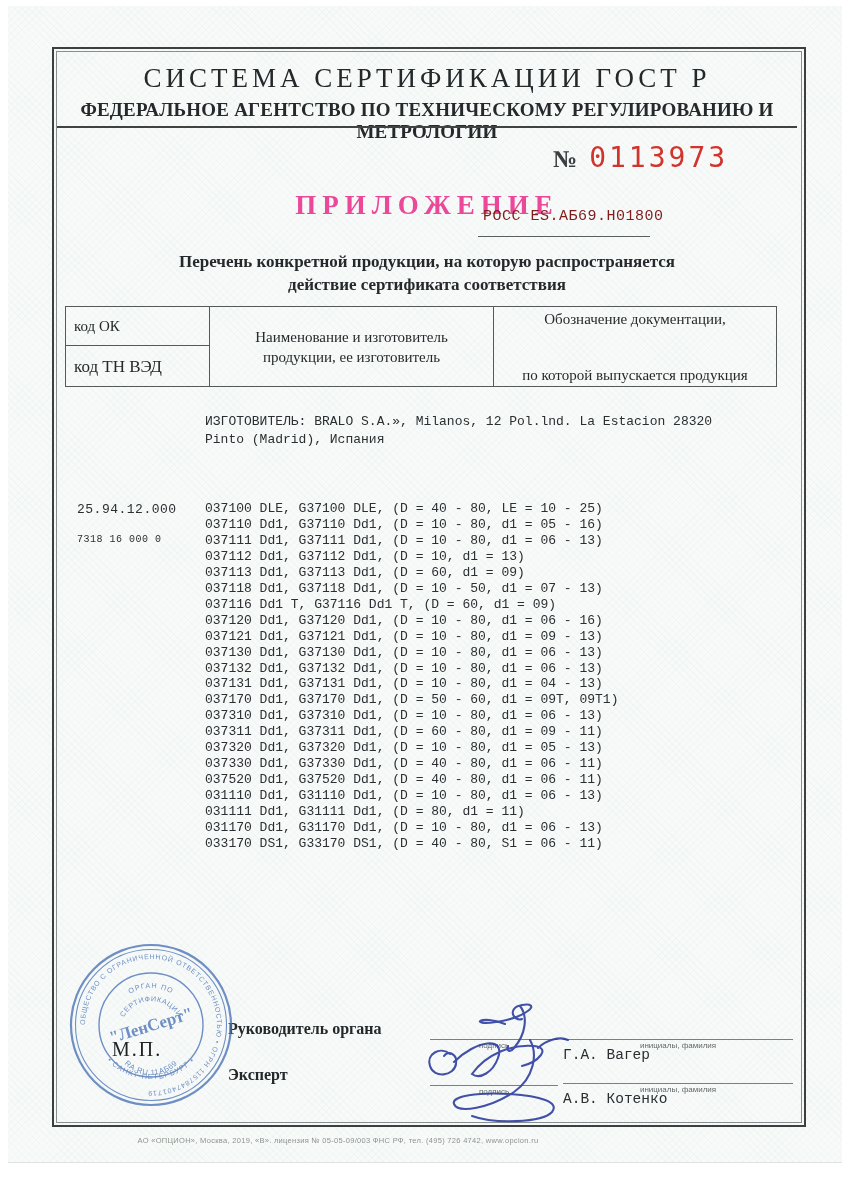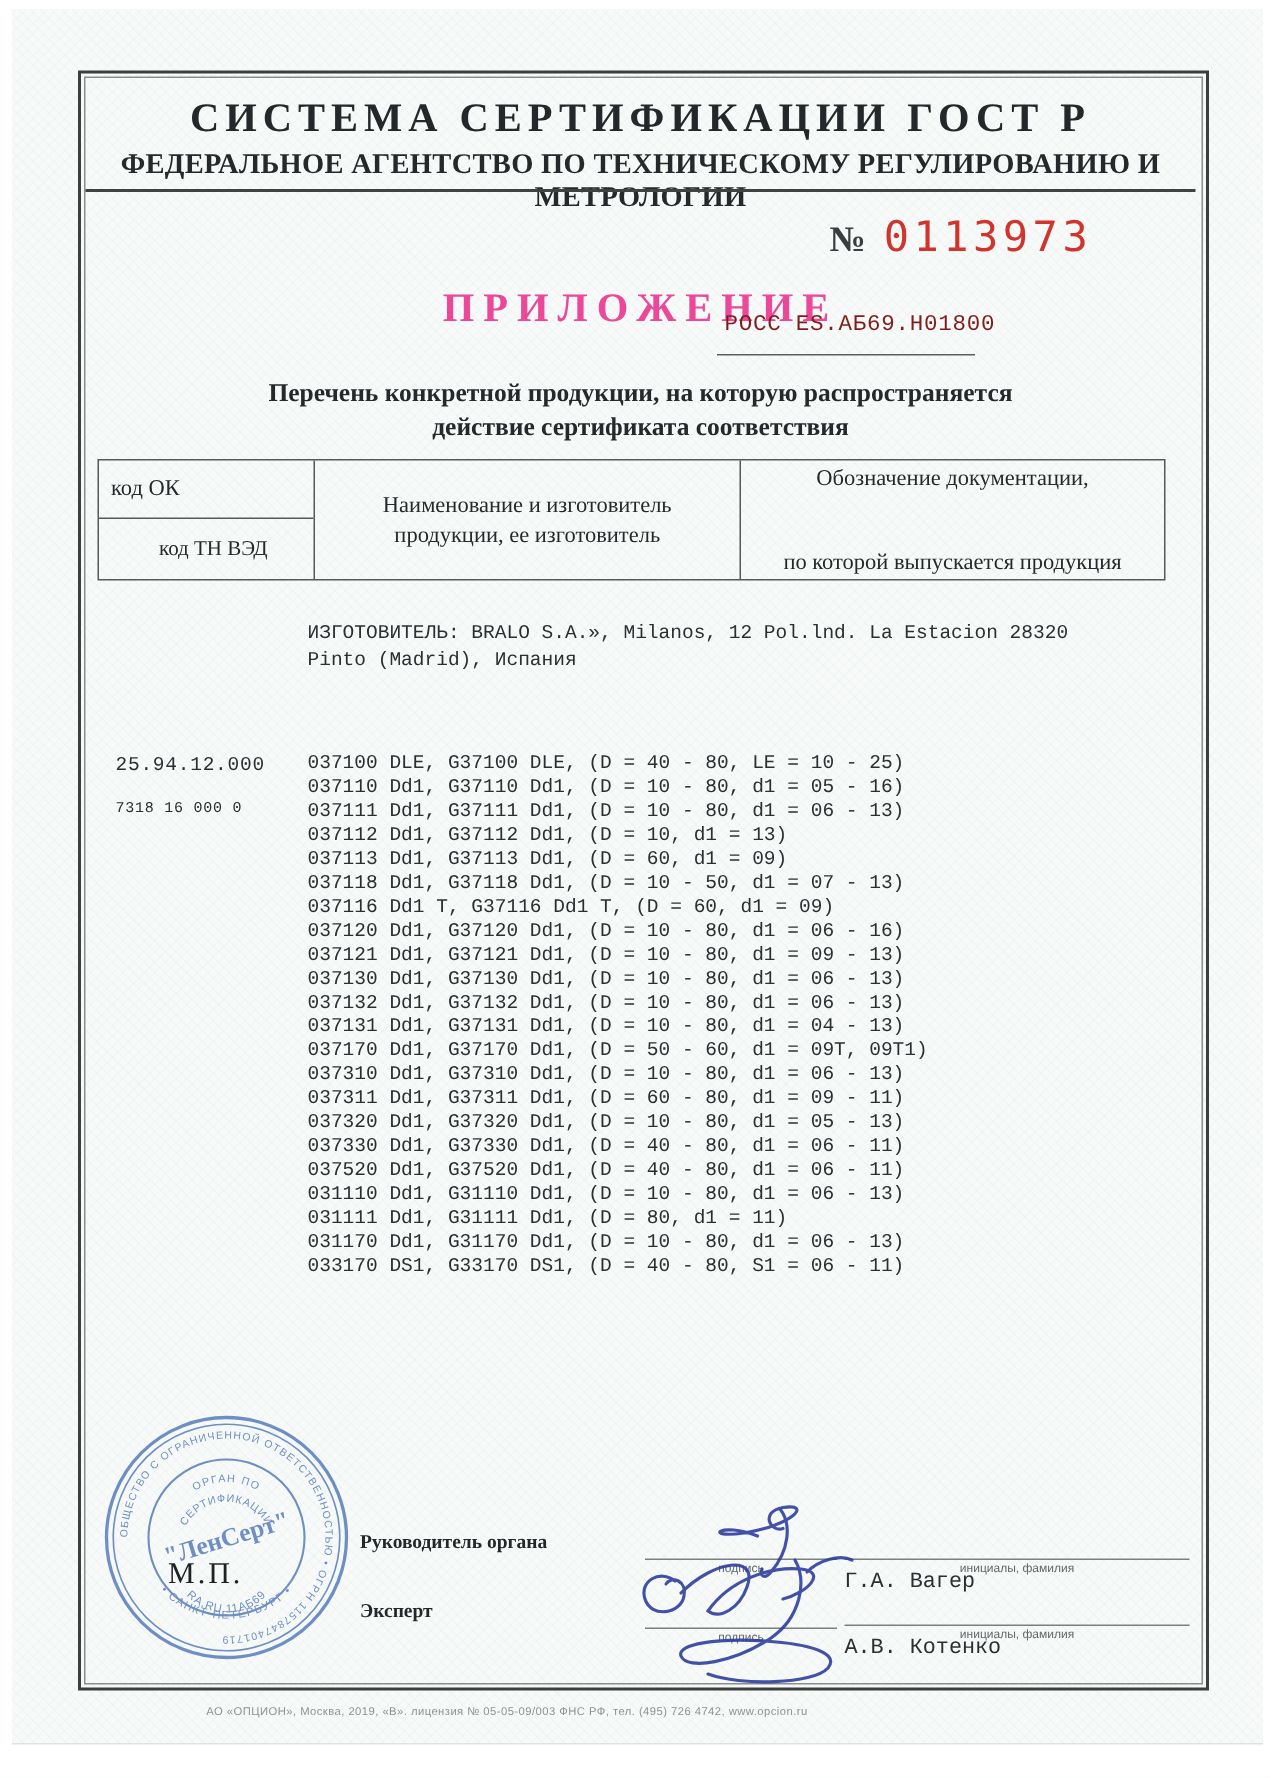--- a/index.html
+++ b/index.html
@@ -16,50 +16,50 @@
     border-bottom:1px solid #dfe3e0;
   }
   .frame{
     position:absolute;left:52px;top:47px;width:750px;height:1076px;
     border:2px solid #3b3f3d;
   }
   .frame-inner{position:absolute;inset:2px;border:1px solid #898e90;}
   .abs{position:absolute;}
   .ctr{left:57px;width:740px;text-align:center;}
   .h-sep{position:absolute;left:57px;width:740px;top:126px;height:2px;background:#3f4442;}
-  .sys-title{top:63px;font-size:27px;font-weight:bold;letter-spacing:4px;color:#24282a;}
+  .sys-title{top:63px;font-size:27px;font-weight:normal;letter-spacing:4px;color:#24282a;}
   .agency{top:99px;font-size:19px;font-weight:bold;letter-spacing:0.2px;color:#26292b;}
   .formno{left:553px;top:141px;display:flex;align-items:baseline;}
   .formno .nsign{font-size:24px;font-weight:bold;color:#3a3e40;}
   .formno .nval{font-family:"DejaVu Sans Mono",monospace;font-size:28px;color:#d0342c;letter-spacing:3px;margin-left:12px;}
   .doc-title{top:190px;font-size:27px;font-weight:bold;letter-spacing:6px;color:#ec4899;}
   .certref-label{left:220px;top:216px;font-size:18px;font-weight:600;}
   .certref-value{left:483px;top:208px;font-family:"Liberation Mono",monospace;font-size:15px;letter-spacing:0.5px;color:#7f1d1d;}
   .certref-line{left:478px;top:236px;width:172px;height:1px;background:#5a5f60;}
   .subtitle1{top:252px;font-size:17px;font-weight:bold;}
   .subtitle2{top:275px;font-size:17px;font-weight:bold;}
 
   .tbl{left:65px;top:306px;width:710px;height:79px;border:1px solid #55595a;}
   .tbl .c1{position:absolute;left:0;top:0;width:143px;height:100%;border-right:1px solid #55595a;}
   .tbl .c1a{position:absolute;left:0;top:0;width:100%;height:39px;border-bottom:1px solid #55595a;
             display:flex;align-items:center;padding-left:8px;box-sizing:border-box;font-size:15px;}
   .tbl .c1b{position:absolute;left:0;top:40px;width:100%;height:39px;
-            display:flex;align-items:center;padding-left:8px;box-sizing:border-box;font-size:14px;margin-left:32px;}
+            display:flex;align-items:center;padding-left:8px;box-sizing:border-box;font-size:17px;}
   .tbl .c2{position:absolute;left:144px;top:0;width:283px;height:100%;border-right:1px solid #55595a;
            display:flex;flex-direction:column;justify-content:center;text-align:center;font-size:15px;line-height:20px;}
   .tbl .c3{position:absolute;left:428px;top:0;width:282px;height:100%;
            display:flex;flex-direction:column;justify-content:center;text-align:center;font-size:15px;line-height:20px;gap:36px;}
 
   .mono{font-family:"Liberation Mono",monospace;color:#2b2f32;}
   .code-ok{left:77px;top:502px;font-size:13px;letter-spacing:0.5px;}
   .code-tnved{left:77px;top:534px;font-size:10px;letter-spacing:0.5px;}
   .manufacturer{left:205px;top:413px;font-size:13px;line-height:17.5px;white-space:pre;}
   .products{left:205px;top:501px;font-size:13px;line-height:15.95px;white-space:pre;}
 
-  .sig-role{left:228px;font-size:13px;font-weight:bold;color:#24282a;margin-left:12px;}
+  .sig-role{left:228px;font-size:16px;font-weight:bold;color:#24282a;}
   .sig-line{position:absolute;height:1px;background:#7b807f;}
   .sig-cap{position:absolute;font-family:"Liberation Sans",sans-serif;font-size:8px;color:#63686a;text-align:center;}
   .sig-name{position:absolute;font-family:"Liberation Mono",monospace;font-size:14.5px;color:#2b2f32;margin-top:27px;}
 
   .stamp-svg{left:66px;top:940px;opacity:0.8;}
   .mp{left:112px;top:1038px;font-size:20px;letter-spacing:2px;color:#1f2224;}
   .ink{left:410px;top:996px;}
 
   .footer{top:1136px;left:0;width:676px;text-align:center;
           font-family:"Liberation Sans",sans-serif;font-size:7.5px;color:#8f938f;letter-spacing:0.3px;}

